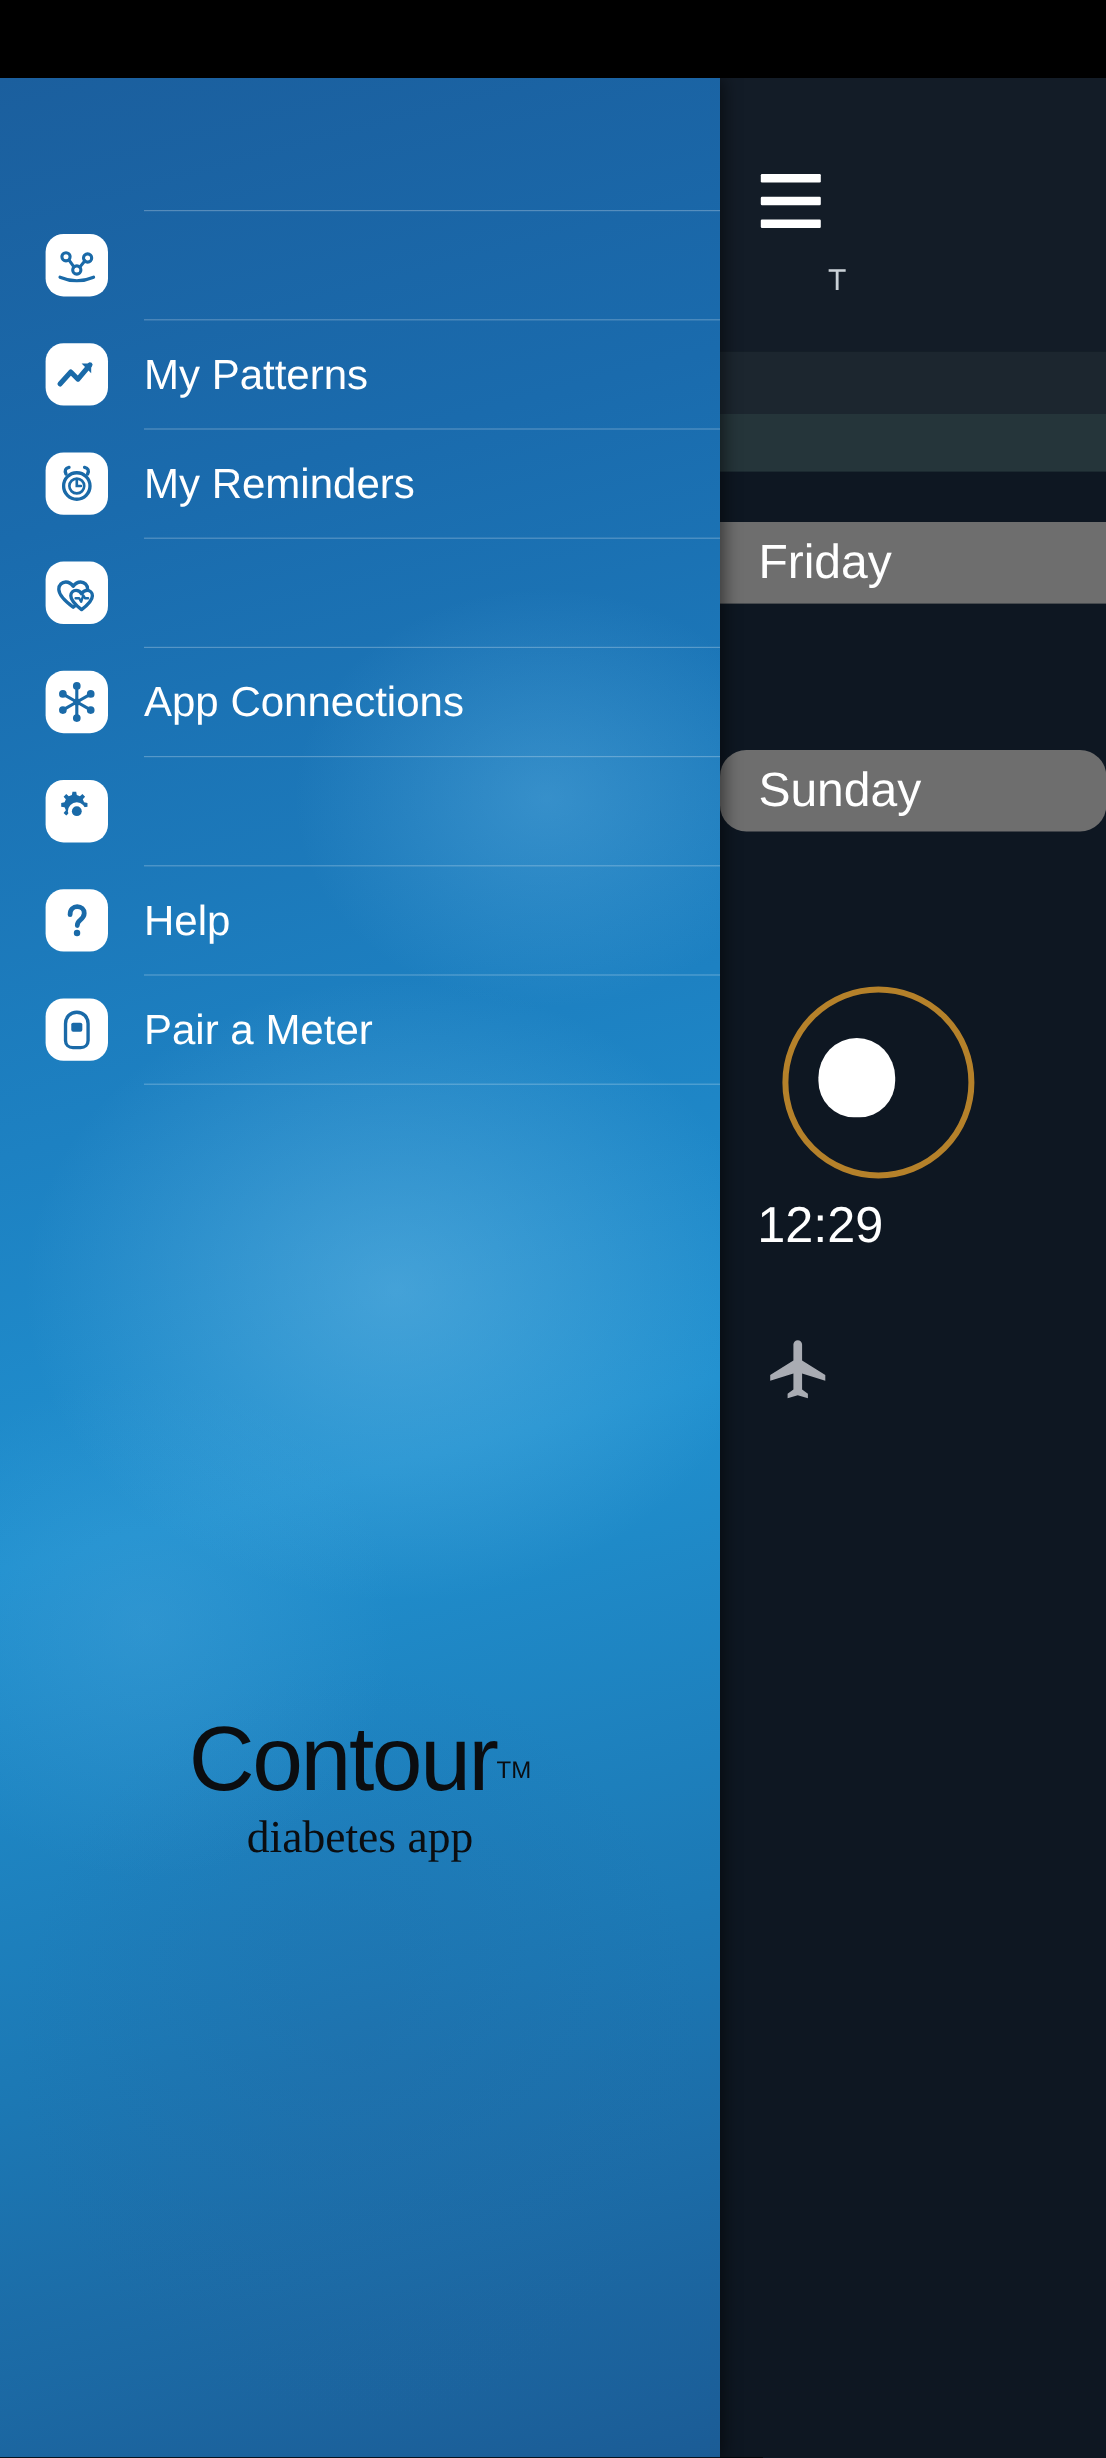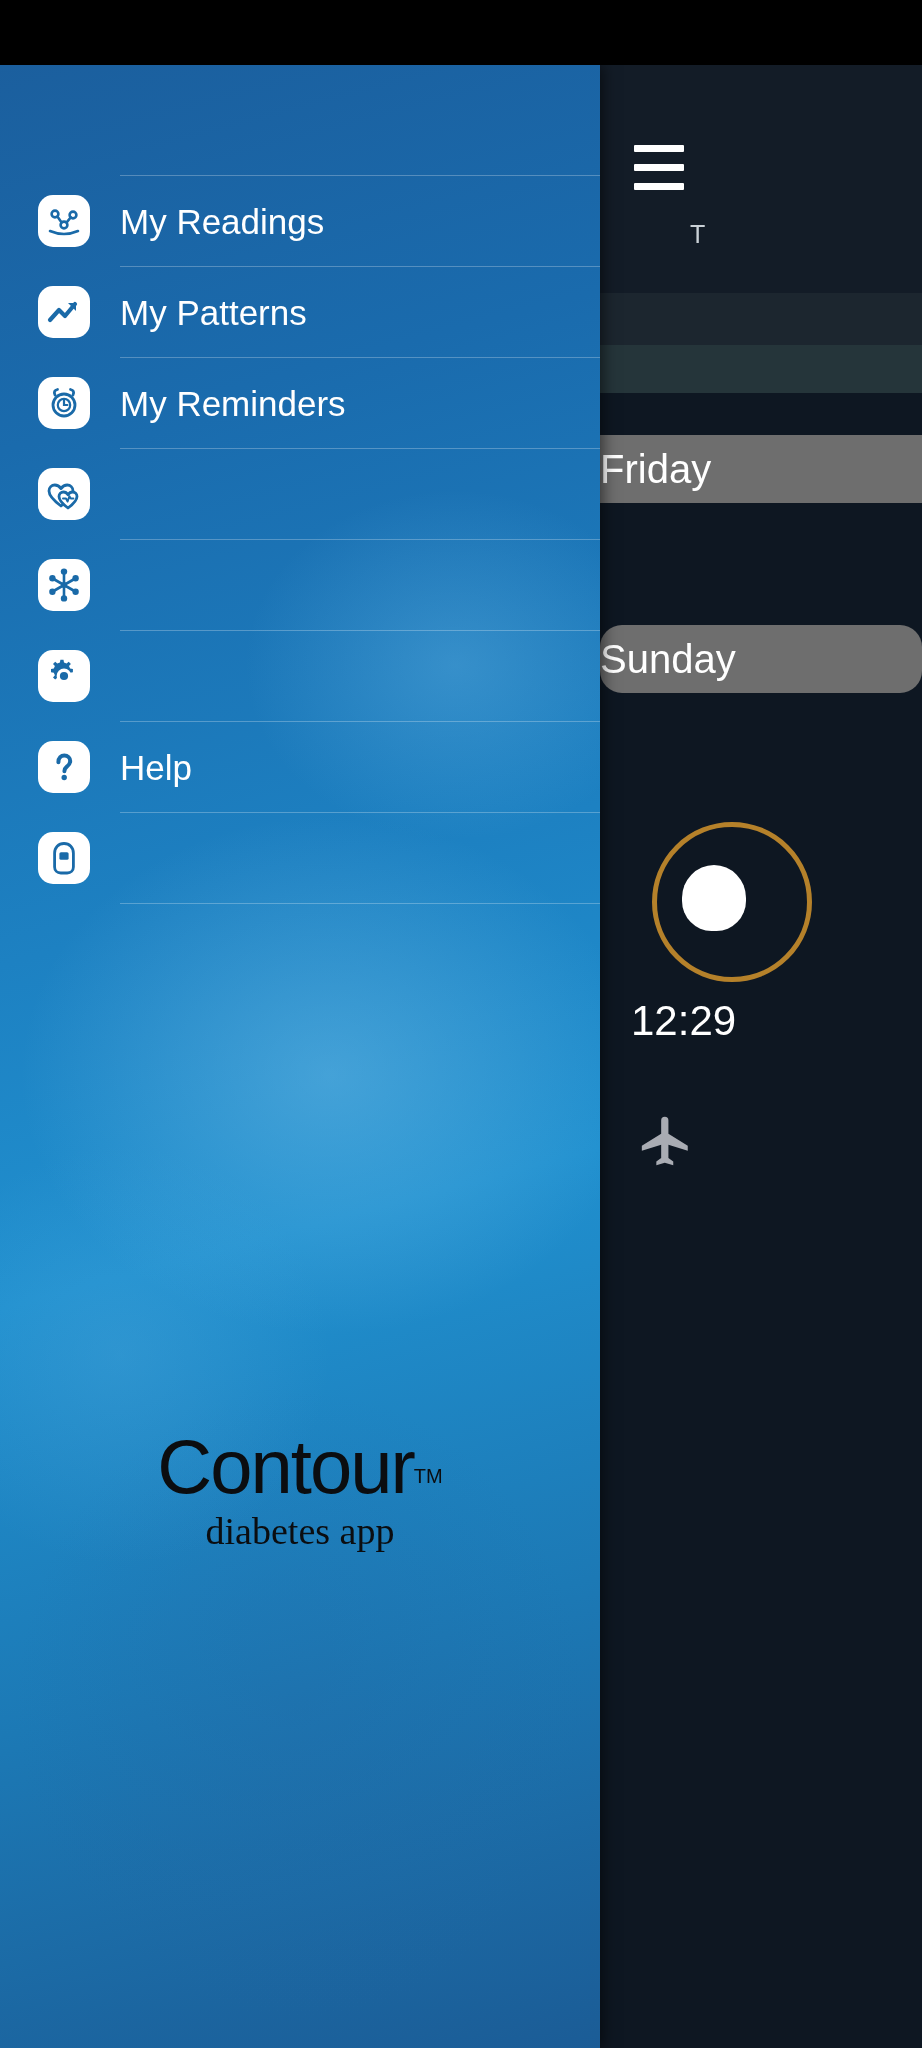--- a/index.html
+++ b/index.html
@@ -84,20 +84,21 @@
   }
   .day-banner {
     position: absolute;
     left: 600px;
     width: 322px;
     height: 68px;
     background: #6e6e6e;
     color: #ffffff;
     font-size: 40px;
     line-height: 68px;
+    padding-left: 32px;
     box-sizing: border-box;
     white-space: nowrap;
     overflow: hidden;
   }
   #banner-friday { top: 370px; }
   #banner-sunday { top: 560px; border-radius: 22px; }
 
   .reading-ring {
     position: absolute;
     left: 652px;
@@ -275,21 +276,20 @@
       <div class="menu-item" style="top:111px">
         <span class="menu-icon">
           <svg width="40" height="40" viewBox="0 0 40 40">
             <circle cx="11" cy="13" r="3.4" fill="none" stroke="#1a6aa8" stroke-width="2.6"></circle>
             <circle cx="20" cy="24" r="3.4" fill="none" stroke="#1a6aa8" stroke-width="2.6"></circle>
             <circle cx="29" cy="14" r="3.4" fill="none" stroke="#1a6aa8" stroke-width="2.6"></circle>
             <path d="M13.4 15.6 L17.6 21.4 M22.5 21.6 L26.8 16.3" stroke="#1a6aa8" stroke-width="2.6" fill="none" stroke-linecap="round"></path>
             <path d="M6 30 Q20 36 34 30" stroke="#1a6aa8" stroke-width="2.6" fill="none" stroke-linecap="round"></path>
           </svg>
         </span>
-        <span class="menu-label">My Readings</span>
         <span class="rule"></span>
       </div>
 
       <div class="menu-item" style="top:202px">
         <span class="menu-icon">
           <svg width="40" height="40" viewBox="0 0 40 40">
             <path d="M6 28 L15 18 L21 24 L31 12" stroke="#1a6aa8" stroke-width="4.2" fill="none" stroke-linecap="round" stroke-linejoin="round"></path>
             <path d="M24 11 L32 11 L32 19 Z" fill="#1a6aa8"></path>
           </svg>
         </span>
@@ -335,20 +335,21 @@
             </g>
             <circle cx="20" cy="20" r="3" fill="#1a6aa8"></circle>
             <circle cx="20" cy="6.6" r="3.2" fill="#1a6aa8"></circle>
             <circle cx="20" cy="33.4" r="3.2" fill="#1a6aa8"></circle>
             <circle cx="8.4" cy="13.3" r="3.2" fill="#1a6aa8"></circle>
             <circle cx="31.6" cy="26.7" r="3.2" fill="#1a6aa8"></circle>
             <circle cx="8.4" cy="26.7" r="3.2" fill="#1a6aa8"></circle>
             <circle cx="31.6" cy="13.3" r="3.2" fill="#1a6aa8"></circle>
           </svg>
         </span>
+        <span class="menu-label">App Connections</span>
         <span class="rule"></span>
       </div>
 
       <div class="menu-item" style="top:566px">
         <span class="menu-icon">
           <svg width="40" height="40" viewBox="0 0 40 40">
             <path fill="#1a6aa8" d="M20 6.5 l2.6 1.1 2.1-1.9 2.2 2.2-1.9 2.1 1.1 2.6 2.8 .5 v3.1 l-2.8 .5 -1.1 2.6 1.9 2.1 -2.2 2.2 -2.1-1.9 -2.6 1.1 -.5 2.8 h-3.1 l-.5-2.8 -2.6-1.1 -2.1 1.9 -2.2-2.2 1.9-2.1 -1.1-2.6 -2.8-.5 v-3.1 l2.8-.5 1.1-2.6 -1.9-2.1 2.2-2.2 2.1 1.9 2.6-1.1 .5-2.8 h3.1 z"></path>
             <circle cx="20" cy="20" r="7.4" fill="#ffffff"></circle>
             <circle cx="20" cy="20" r="4.1" fill="#1a6aa8"></circle>
           </svg>
@@ -367,20 +368,21 @@
         <span class="rule"></span>
       </div>
 
       <div class="menu-item" style="top:748px">
         <span class="menu-icon">
           <svg width="40" height="40" viewBox="0 0 40 40">
             <path d="M20 5.5 C25.6 5.5 29.4 9.6 29.4 15.2 L29.4 29 C29.4 32.6 26.8 35 23.2 35 L16.8 35 C13.2 35 10.6 32.6 10.6 29 L10.6 15.2 C10.6 9.6 14.4 5.5 20 5.5 Z" fill="none" stroke="#1a6aa8" stroke-width="2.8"></path>
             <rect x="15.4" y="14.2" width="9.2" height="7.6" rx="1.6" fill="#1a6aa8"></rect>
           </svg>
         </span>
+        <span class="menu-label">Pair a Meter</span>
         <span class="rule"></span>
       </div>
     </div>
 
     <div class="brand">
       <div class="brand-name"><span>Contour</span><sup class="brand-tm">TM</sup></div>
       <div class="brand-sub">diabetes app</div>
     </div>
   </div>
 </div>

